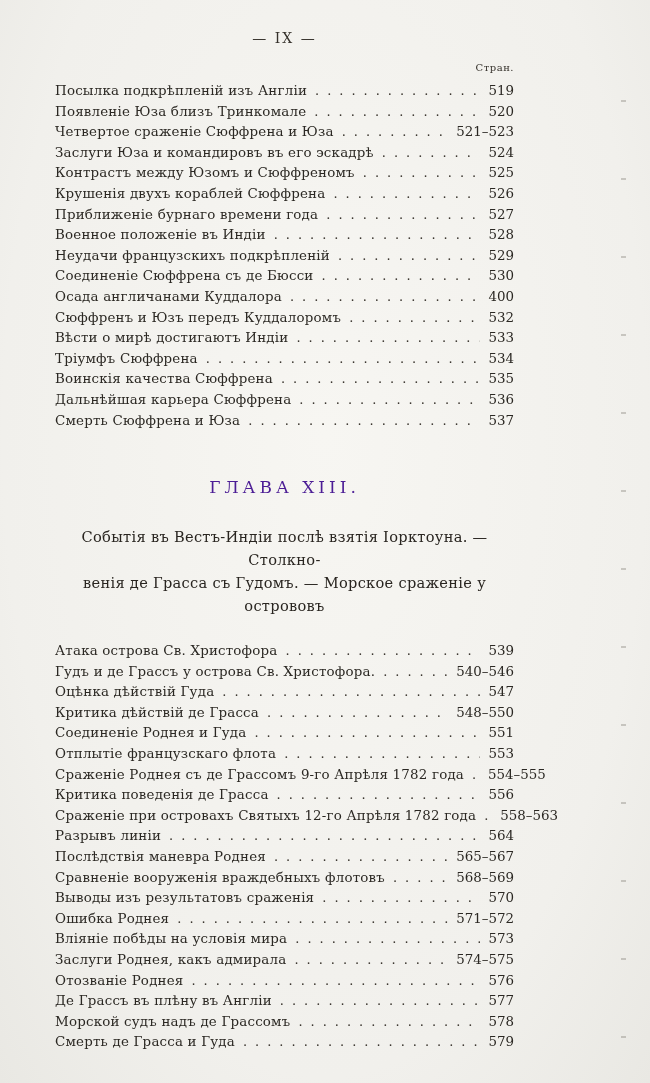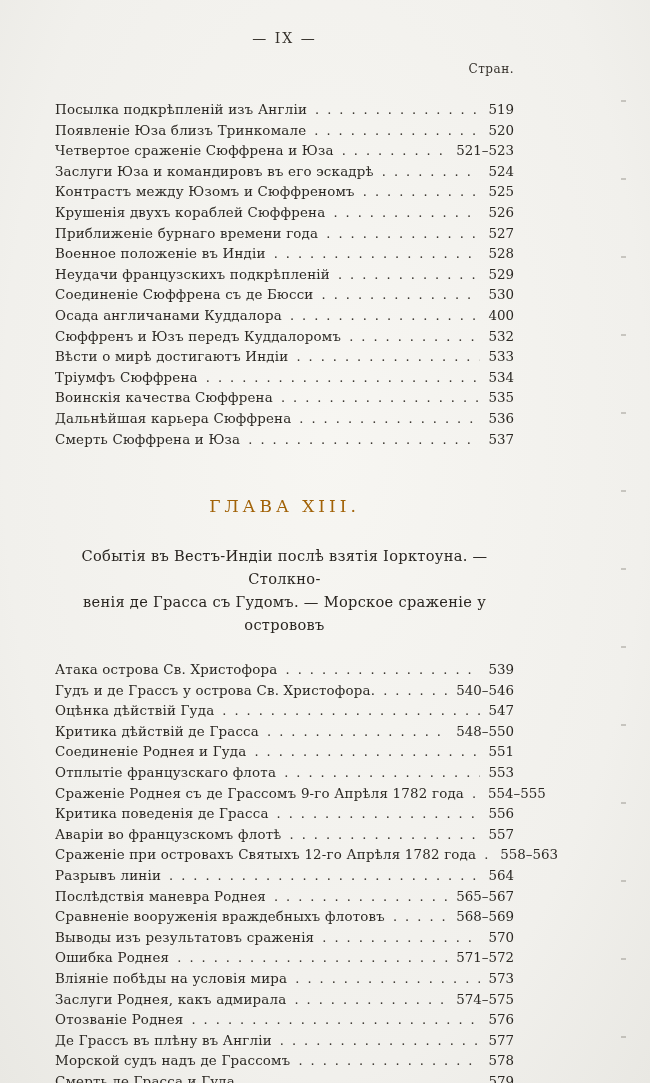--- a/index.html
+++ b/index.html
@@ -22,24 +22,24 @@
     width: 564px;
   }
   .page-header {
     text-align: center;
     font-size: 14px;
     letter-spacing: 2px;
     color: #35312b;
   }
   .pages-col-label {
     text-align: right;
-    font-size: 12px;
+    font-size: 10px;
     letter-spacing: 0.5px;
     margin-top: 16px;
-    margin-bottom: 24px;
+    margin-bottom: 8px;
     color: #35312b;
   }
   .toc {
     font-size: 13.4px;
   }
   .toc-row {
     display: flex;
     align-items: flex-end;
     line-height: 20.6px;
     white-space: nowrap;
@@ -65,21 +65,21 @@
     flex: 0 0 auto;
     text-align: right;
     min-width: 28px;
   }
   .chapter-heading {
     text-align: center;
     font-size: 17px;
     letter-spacing: 4px;
     margin-top: 46px;
     margin-bottom: 28px;
-    color: #a16207;
+    color: #4c1d95;
   }
   .chapter-summary {
     text-align: center;
     font-weight: normal;
     font-size: 14.6px;
     line-height: 23px;
     letter-spacing: 0.3px;
     margin-bottom: 24px;
     color: #292520;
   }
@@ -265,25 +265,20 @@
         <span class="leader"></span>
         <span class="toc-pages">554–555</span>
       </div>
 
       <div class="toc-row">
         <span class="toc-title">Критика поведенія де Грасса</span>
         <span class="leader"></span>
         <span class="toc-pages">556</span>
       </div>
 
-      <div class="toc-row">
-        <span class="toc-title">Аваріи во французскомъ флотѣ</span>
-        <span class="leader"></span>
-        <span class="toc-pages">557</span>
-      </div>
 
       <div class="toc-row">
         <span class="toc-title">Сраженіе при островахъ Святыхъ 12-го Апрѣля 1782 года</span>
         <span class="leader"></span>
         <span class="toc-pages">558–563</span>
       </div>
 
       <div class="toc-row">
         <span class="toc-title">Разрывъ линіи</span>
         <span class="leader"></span>

